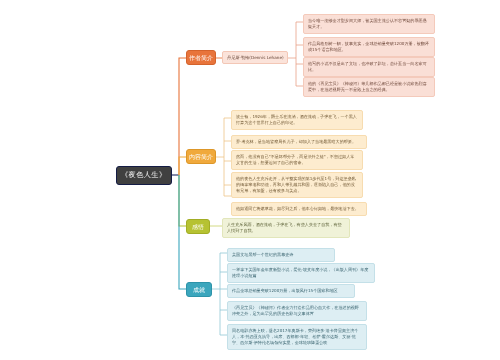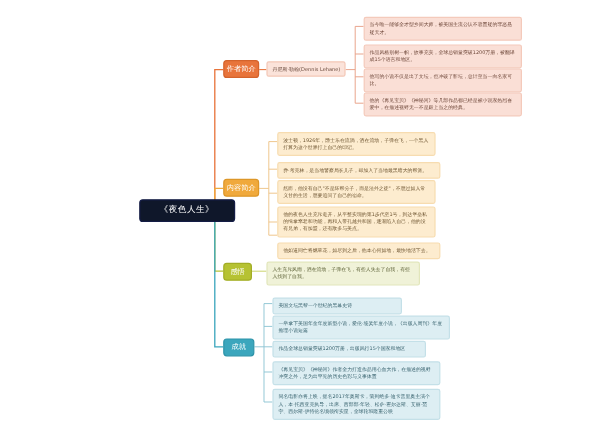--- a/index.html
+++ b/index.html
@@ -29,27 +29,27 @@
     pointer-events: none;
   }
   .node {
     position: absolute;
     box-sizing: border-box;
     display: flex;
     align-items: center;
   }
   
   .root {
-    background: #0f172a;
+    background: #404040;
     color: #ffffff;
     border: 1px solid #141c45;
     border-radius: 3px;
     font-size: 7.2px;
     letter-spacing: 0.4px;
-    padding: 4px 16px;
+    padding: 4px 4px;
     line-height: 1.2;
     white-space: nowrap;
   }
   
   .branch {
     border-radius: 3px;
     font-size: 6px;
     color: #ffffff;
     padding: 3px 5px;
     line-height: 1.2;

